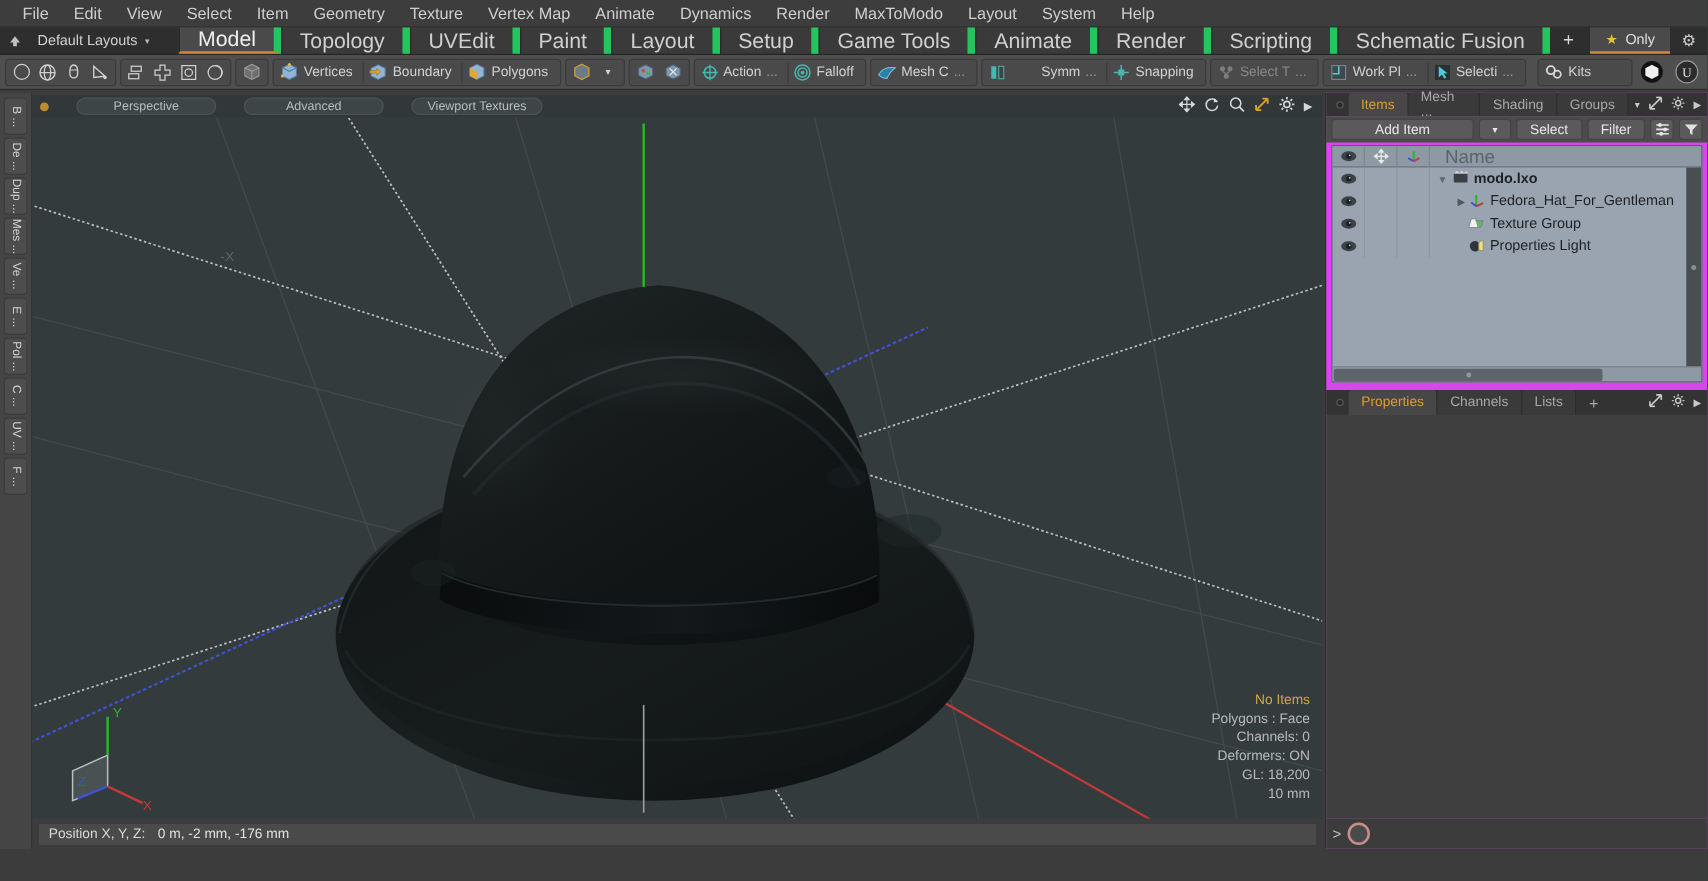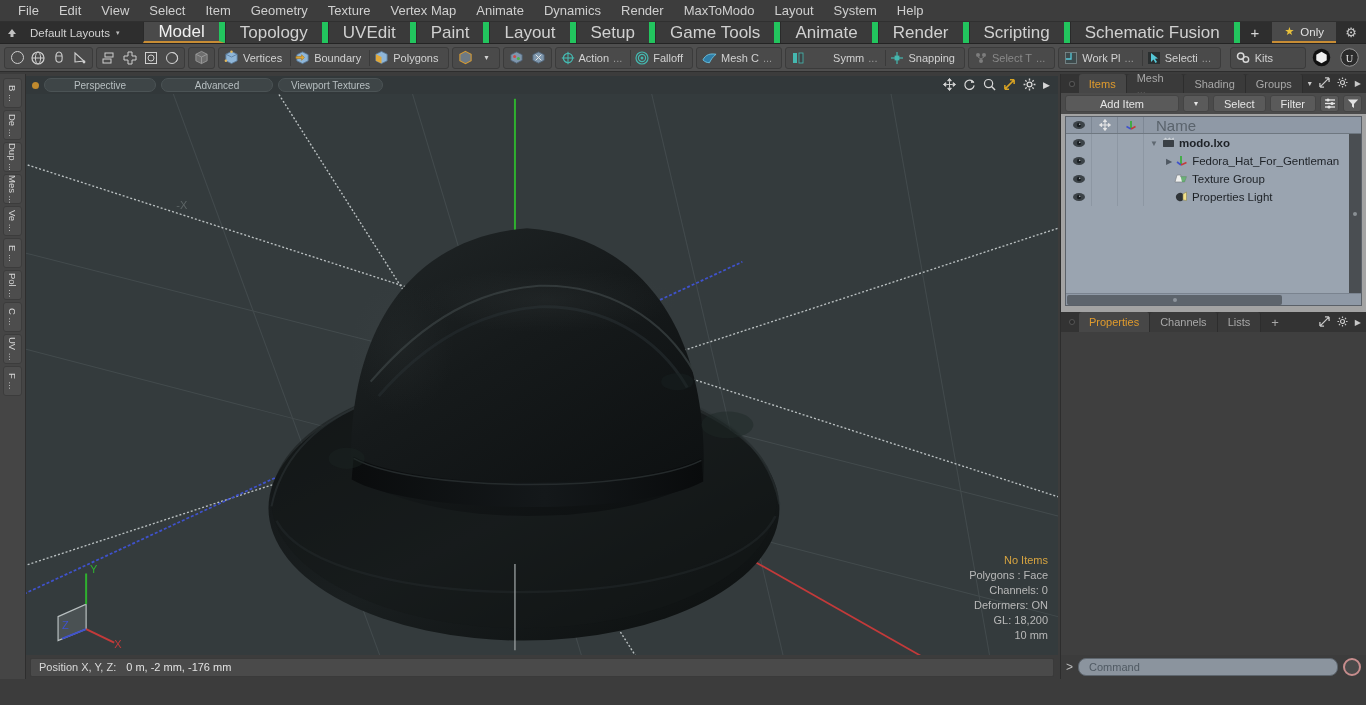--- a/index.html
+++ b/index.html
@@ -89,21 +89,21 @@
   .vbtn {
     background:#4d4d4d; border:1px solid #3c3c3c; border-radius:3px; color:#d5d5d5;
     font-size:9.5px; writing-mode:vertical-rl; text-orientation:mixed;
     display:flex; align-items:center; justify-content:center;
     height: 30px; margin-bottom:2px; white-space:nowrap; overflow:hidden;
   }
 
   
   .vpcol { flex:1; display:flex; flex-direction:column; background:#3c3c3c; padding:2px 2px 0 0;}
   .vpheader {
-    height:18px; background:#32383a; display:flex; align-items:center; gap:5px;
+    height:18px; background:#32383a; display:flex; align-items:center; gap:22px;
     padding: 0 4px; position:relative;
   }
   .vp-dot { width:7px; height:7px; border-radius:50%; background:#c08a2e; margin-left:2px; }
   .vp-chip {
     height:14px; padding:0 12px; display:flex; align-items:center; justify-content:center;
     background:#3e4547; border:1px solid #4b5355; border-radius:7px; color:#b7bfc1; font-size:10px;
     white-space:nowrap;
   }
   .vp-chip.wide { min-width:112px; }
   .vpheader-right { margin-left:auto; display:flex; align-items:center; gap:7px; padding-right:4px; color:#d6d6d6; }
@@ -127,21 +127,21 @@
   .statusfield {
     flex:1; height:19px; background:#4a4a4a; border:1px solid #3a3a3a; border-radius:2px;
     display:flex; align-items:center; padding:0 8px; font-size:11px; color:#d8d8d8;
     margin-right:4px;
   }
   .statusfield .lab { color:#d8d8d8; }
   .statusfield .val { margin-left:10px; color:#e2e2e2; }
 
   
   .rightpanel {
-    width:306px; background:#a3a3a3; display:flex; flex-direction:column;
+    width:306px; background:#d946ef; display:flex; flex-direction:column;
     border-left:1px solid #2d2d2d;
   }
   .paneltabs {
     height:19px; background:#333333; display:flex; align-items:stretch; padding-left:4px;
   }
   .pdot { width:6px; height:6px; border-radius:50%; background:#2b2b2b; border:1px solid #555;
           align-self:center; margin:0 4px; }
   .ptab {
     padding:0 10px; display:flex; align-items:center; font-size:11px; color:#a8a8a8;
     background:#3a3a3a; border-right:1px solid #2d2d2d;
@@ -830,20 +830,17 @@
               </svg>
           </span>
           <span style="font-size:8px;">▶</span>
         </div>
       </div>
 
       <div class="propbody"></div>
 
       <div class="cmdbar">
         <span class="gt">&gt;</span>
-        <div class="cmdinput">
-          <span>Command</span>
-        </div>
         <div class="cmdrec"></div>
       </div>
     </div>
   </div>
 </div>
 
 </body></html>

